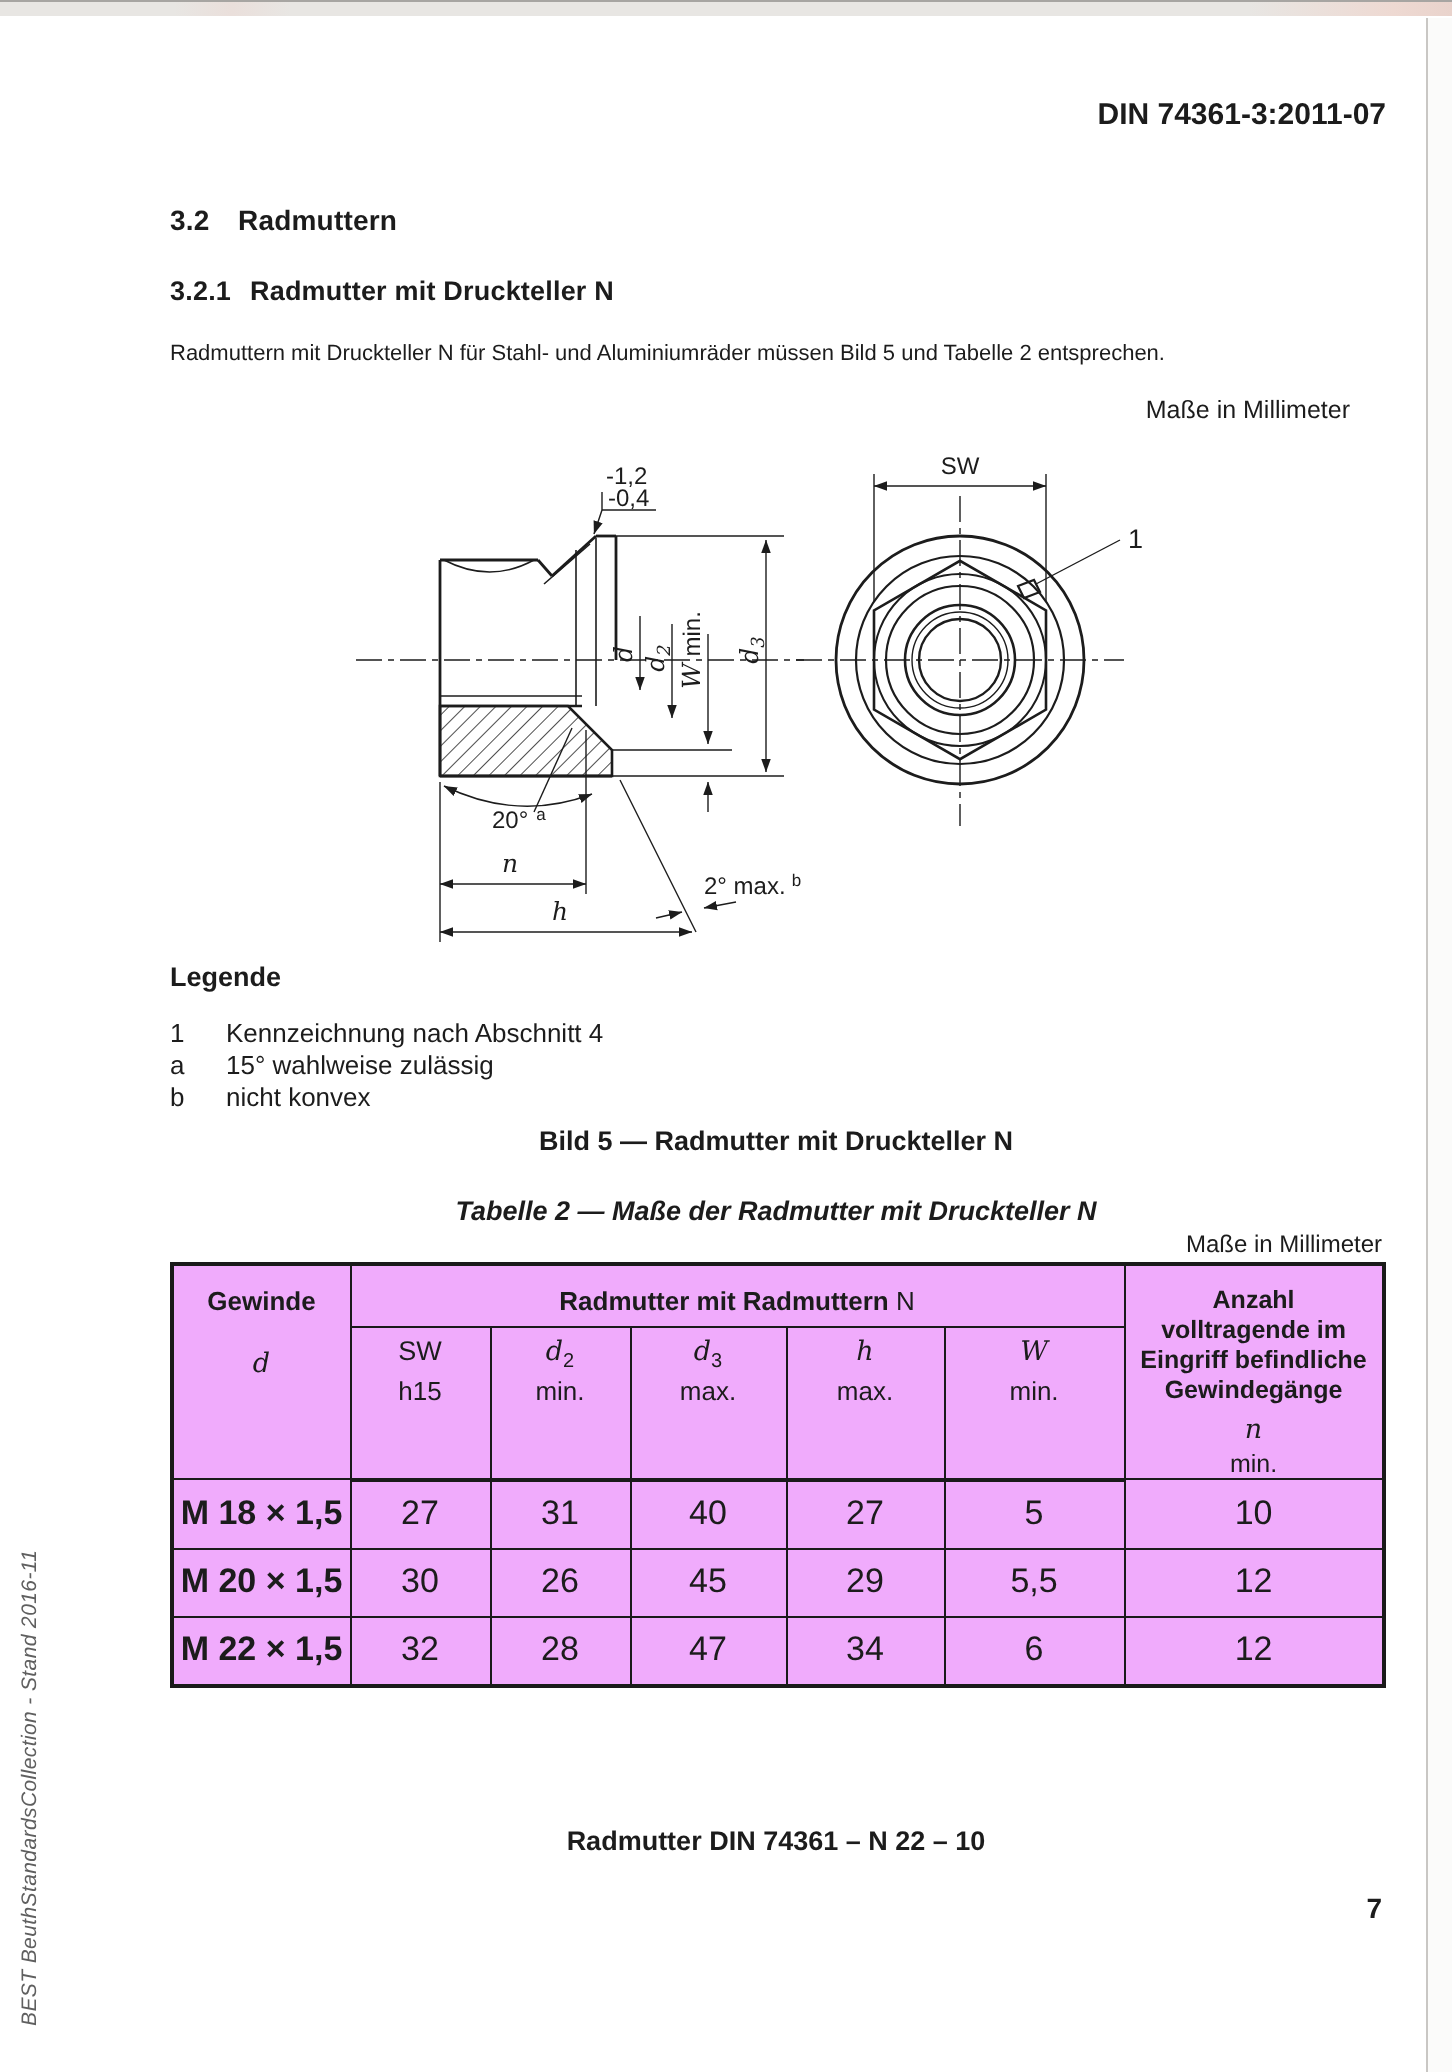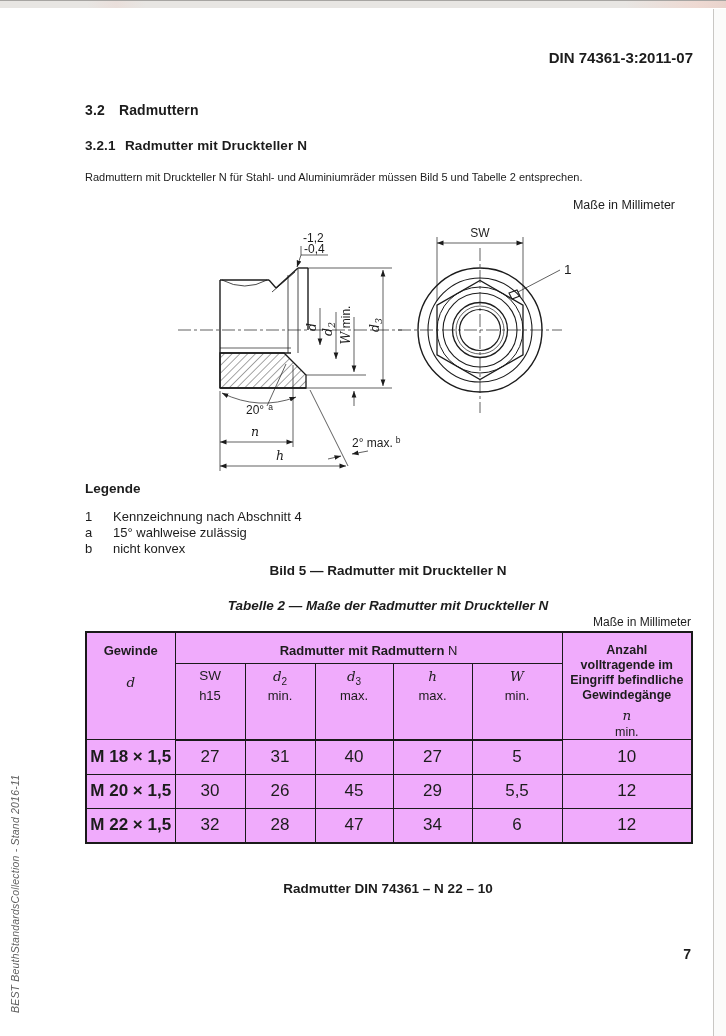--- a/index.html
+++ b/index.html
@@ -41,21 +41,21 @@
   .sub-sym sub{font-size:10px;}
   .sub-unit{font-size:13px;margin-top:2px;}
   .anz-head{font-weight:bold;font-size:12.5px;line-height:15px;margin:10px 6px 0 6px;}
   .anz-sym{font-size:13.5px;margin-top:4px;}
   .anz-unit{font-size:12.5px;margin-top:2px;}
   tr.data td{height:33px;vertical-align:middle;font-size:17px;}
   td.gw-col{font-weight:bold;}
   
   .desig{width:606px;font-size:13.5px;line-height:17.5px;}
   .desig .l1{text-align:justify;text-align-last:justify;}
-  .result{font-weight:bold;font-size:13.5px;text-align:center;width:606px;}
+  .result{font-weight:bold;font-size:13.5px;text-align:center;width:606px;margin-top:32px;}
   .pageno{font-weight:bold;font-size:14px;width:40px;text-align:right;}
   #watermark{left:9px;top:1013px;transform:rotate(-90deg);transform-origin:0 0;
     font-style:italic;font-size:10.5px;color:#5f5f5f;white-space:nowrap;letter-spacing:.2px;}
   
   svg text{font-family:"Liberation Sans","DejaVu Sans",sans-serif;fill:#1c1c1c;}
   svg .lbl{font-size:12px;}
   svg .lblsup{font-size:8.5px;}
   svg .mathl{font-family:"DejaVu Serif","Liberation Serif",serif;font-style:italic;font-size:12.5px;}
   svg .subt{font-size:9px;}
 </style>

